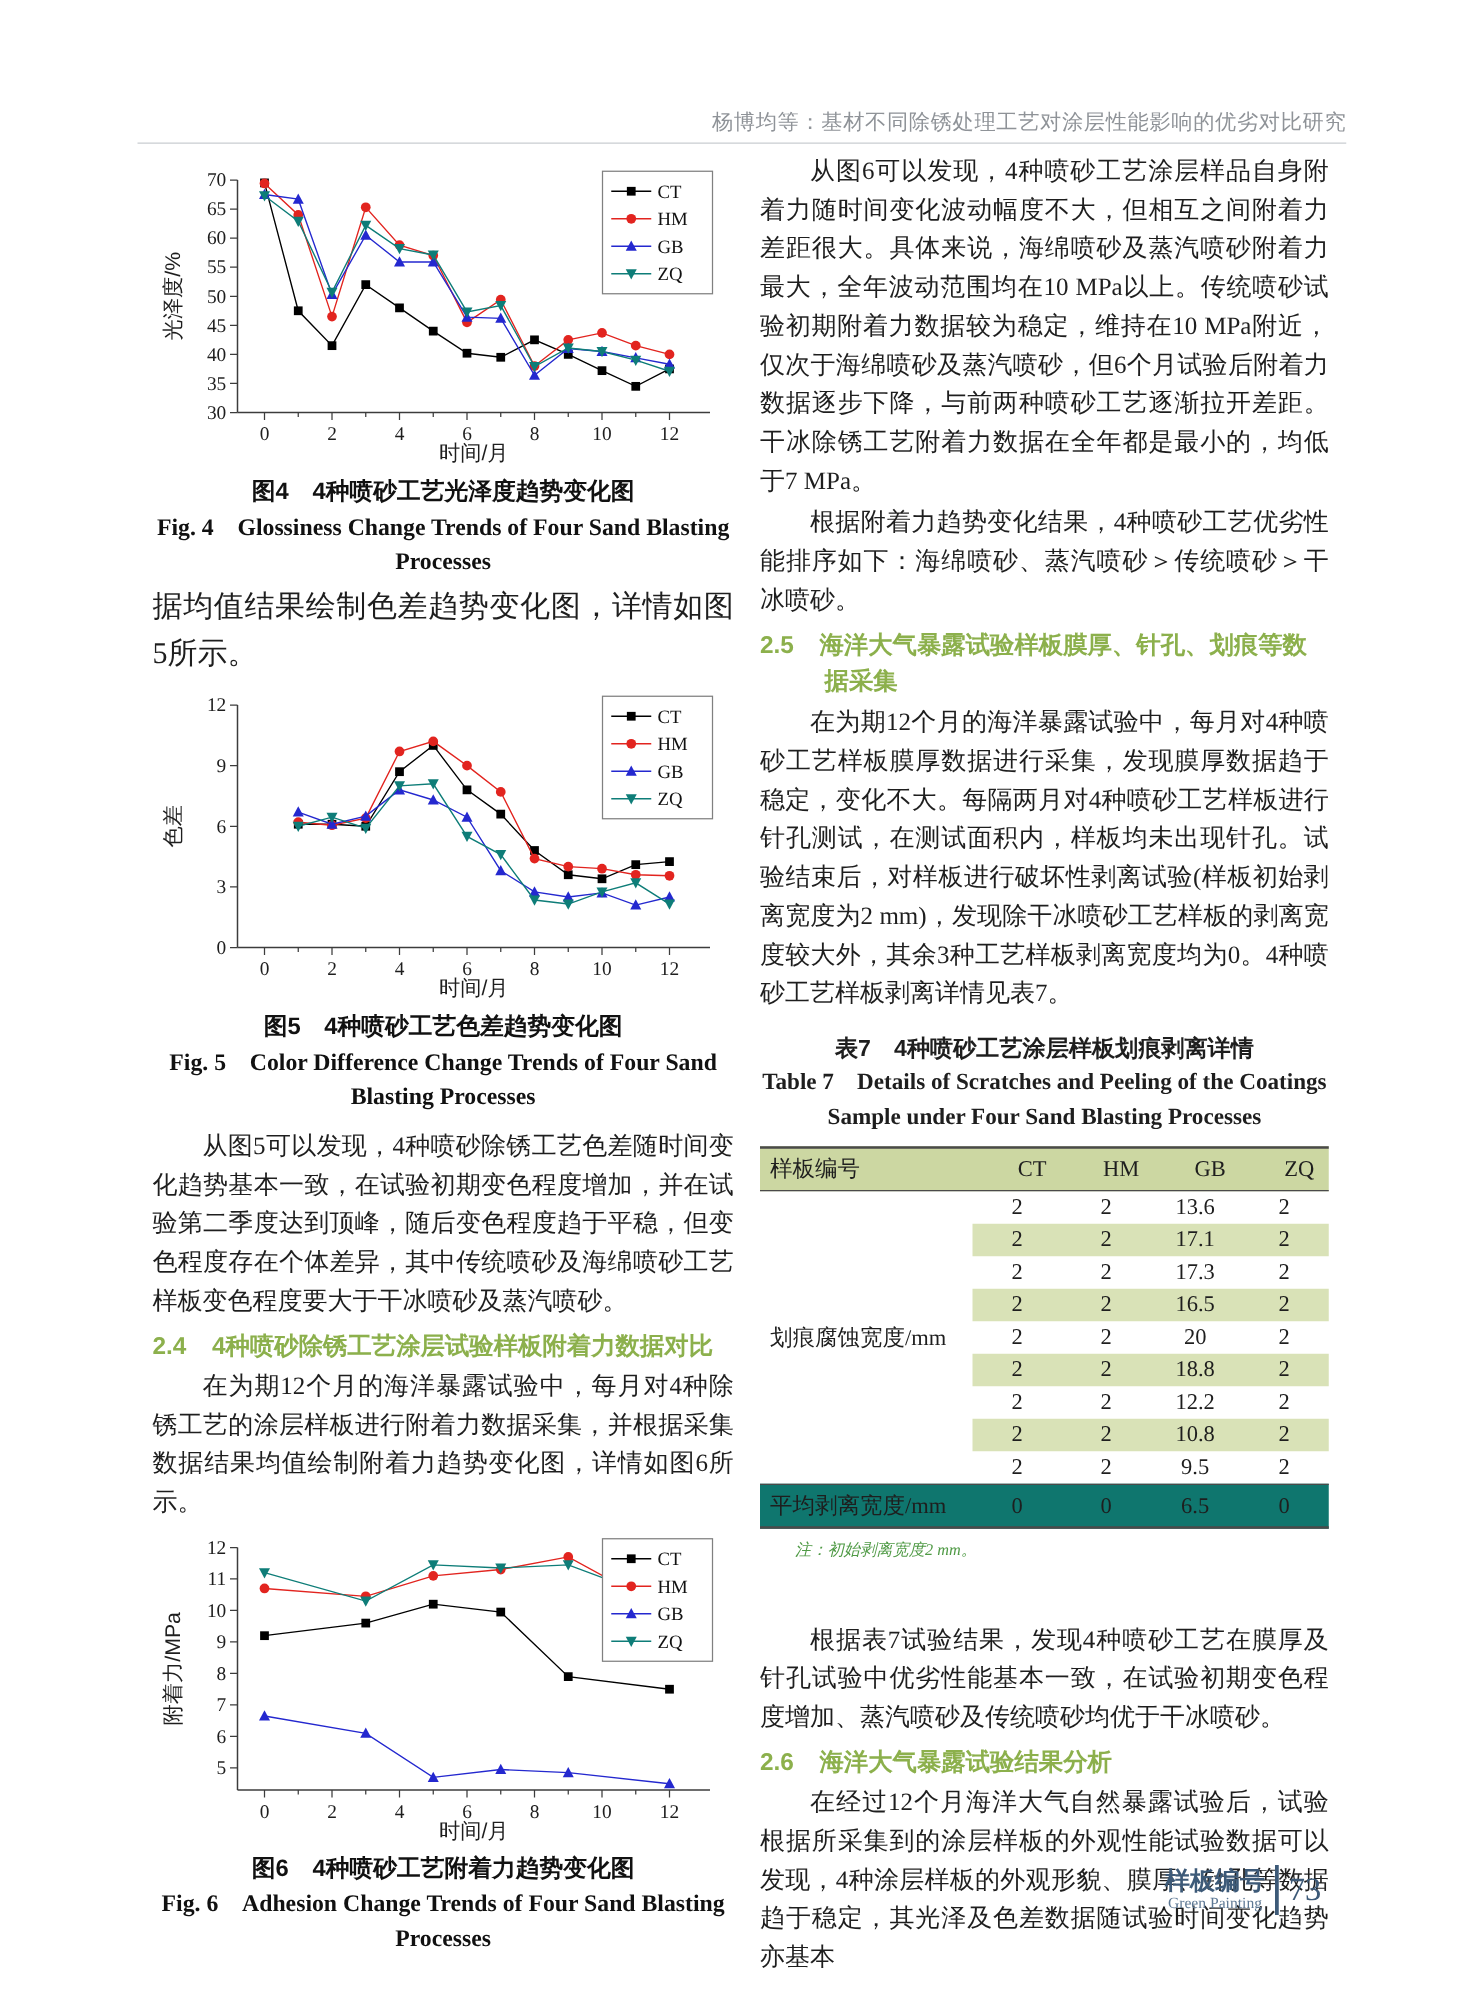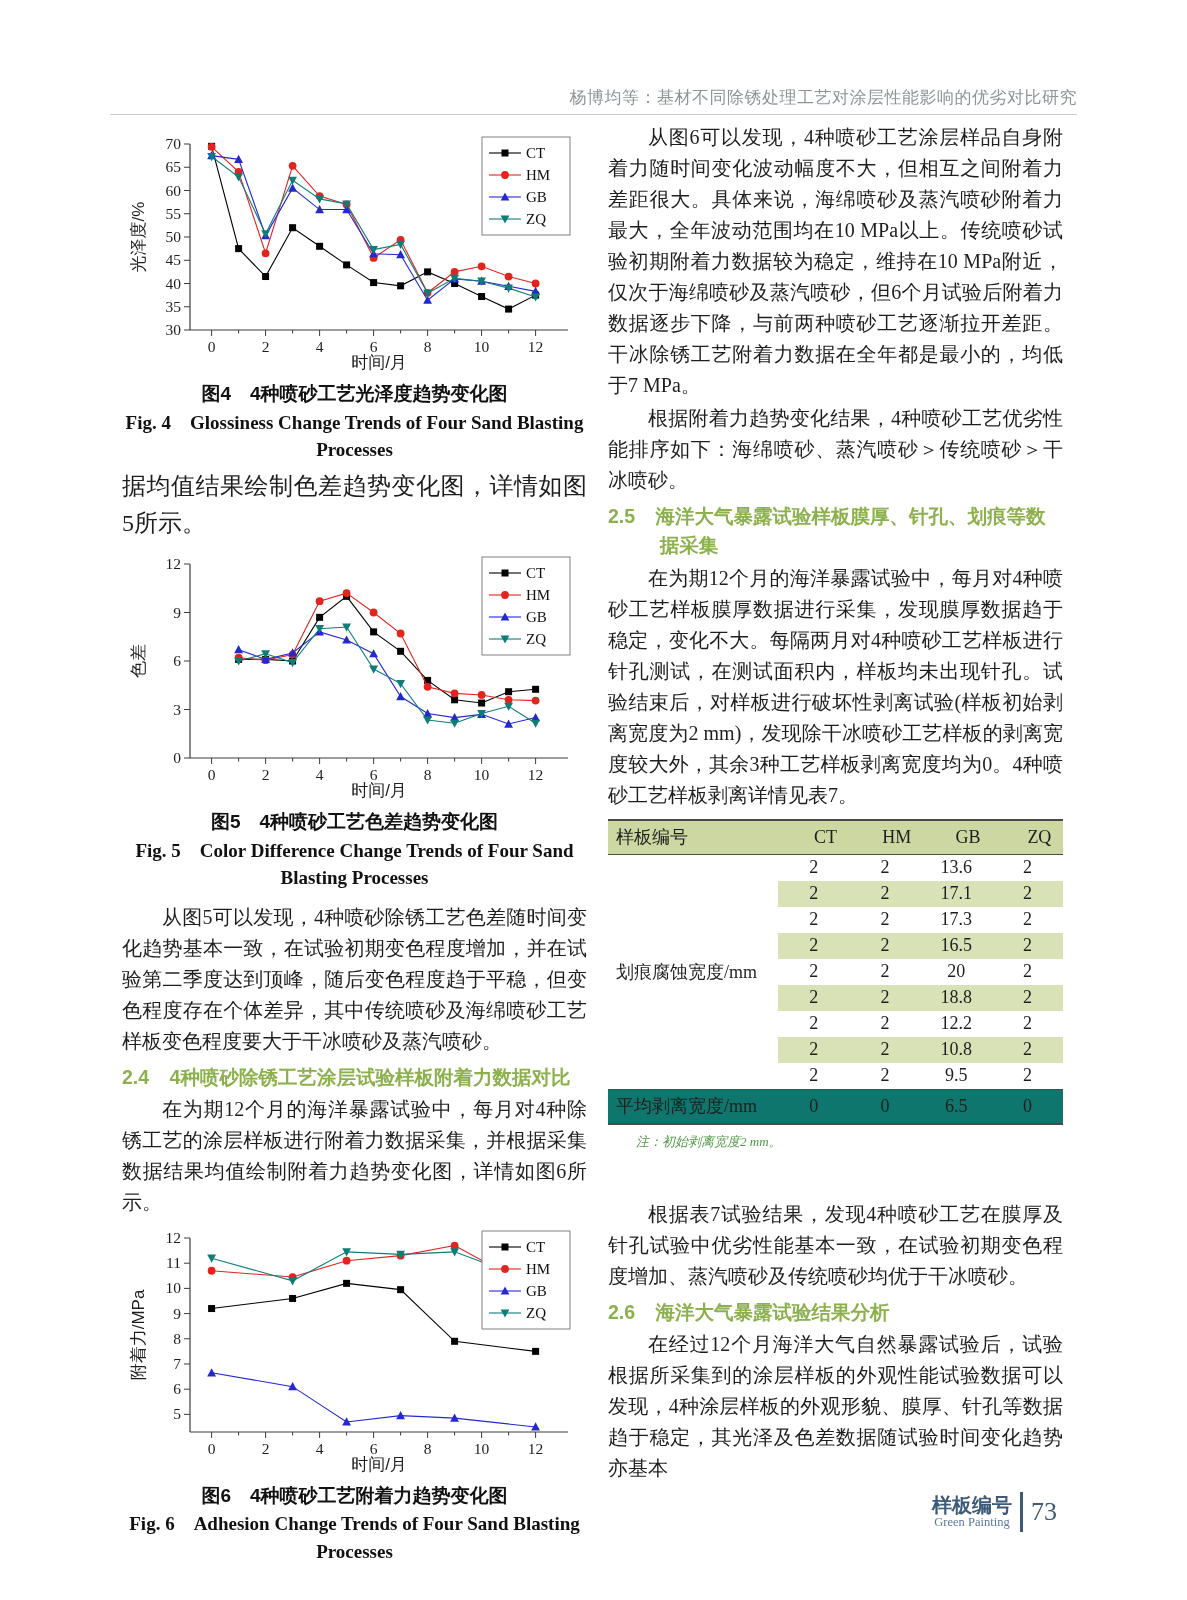--- a/index.html
+++ b/index.html
@@ -387,20 +387,24 @@
   <div class="col-r">
 
     <p class="para" style="margin-top:0">从图6可以发现，4种喷砂工艺涂层样品自身附着力随时间变化波动幅度不大，但相互之间附着力差距很大。具体来说，海绵喷砂及蒸汽喷砂附着力最大，全年波动范围均在10 MPa以上。传统喷砂试验初期附着力数据较为稳定，维持在10 MPa附近，仅次于海绵喷砂及蒸汽喷砂，但6个月试验后附着力数据逐步下降，与前两种喷砂工艺逐渐拉开差距。干冰除锈工艺附着力数据在全年都是最小的，均低于7 MPa。</p>
 
     <p class="para">根据附着力趋势变化结果，4种喷砂工艺优劣性能排序如下：海绵喷砂、蒸汽喷砂＞传统喷砂＞干冰喷砂。</p>
 
     <div class="sec-h hang"><span>2.5</span><span class="gap"></span><span>海洋大气暴露试验样板膜厚、针孔、划痕等数据采集</span></div>
 
     <p class="para">在为期12个月的海洋暴露试验中，每月对4种喷砂工艺样板膜厚数据进行采集，发现膜厚数据趋于稳定，变化不大。每隔两月对4种喷砂工艺样板进行针孔测试，在测试面积内，样板均未出现针孔。试验结束后，对样板进行破坏性剥离试验(样板初始剥离宽度为2 mm)，发现除干冰喷砂工艺样板的剥离宽度较大外，其余3种工艺样板剥离宽度均为0。4种喷砂工艺样板剥离详情见表7。</p>
 
+    <div class="tbl-title">
+      <div class="zh">表7　4种喷砂工艺涂层样板划痕剥离详情</div>
+      <div class="en">Table 7　Details of Scratches and Peeling of the Coatings Sample under Four Sand Blasting Processes</div>
+    </div>
 
     <div class="tbl" id="table7">
       <div class="trow thead">
         <div class="lbl">样板编号</div>
         <div class="val">CT</div>
         <div class="val">HM</div>
         <div class="val">GB</div>
         <div class="val">ZQ</div>
       </div>
       <div class="tbody-wrap" id="table7-body">

